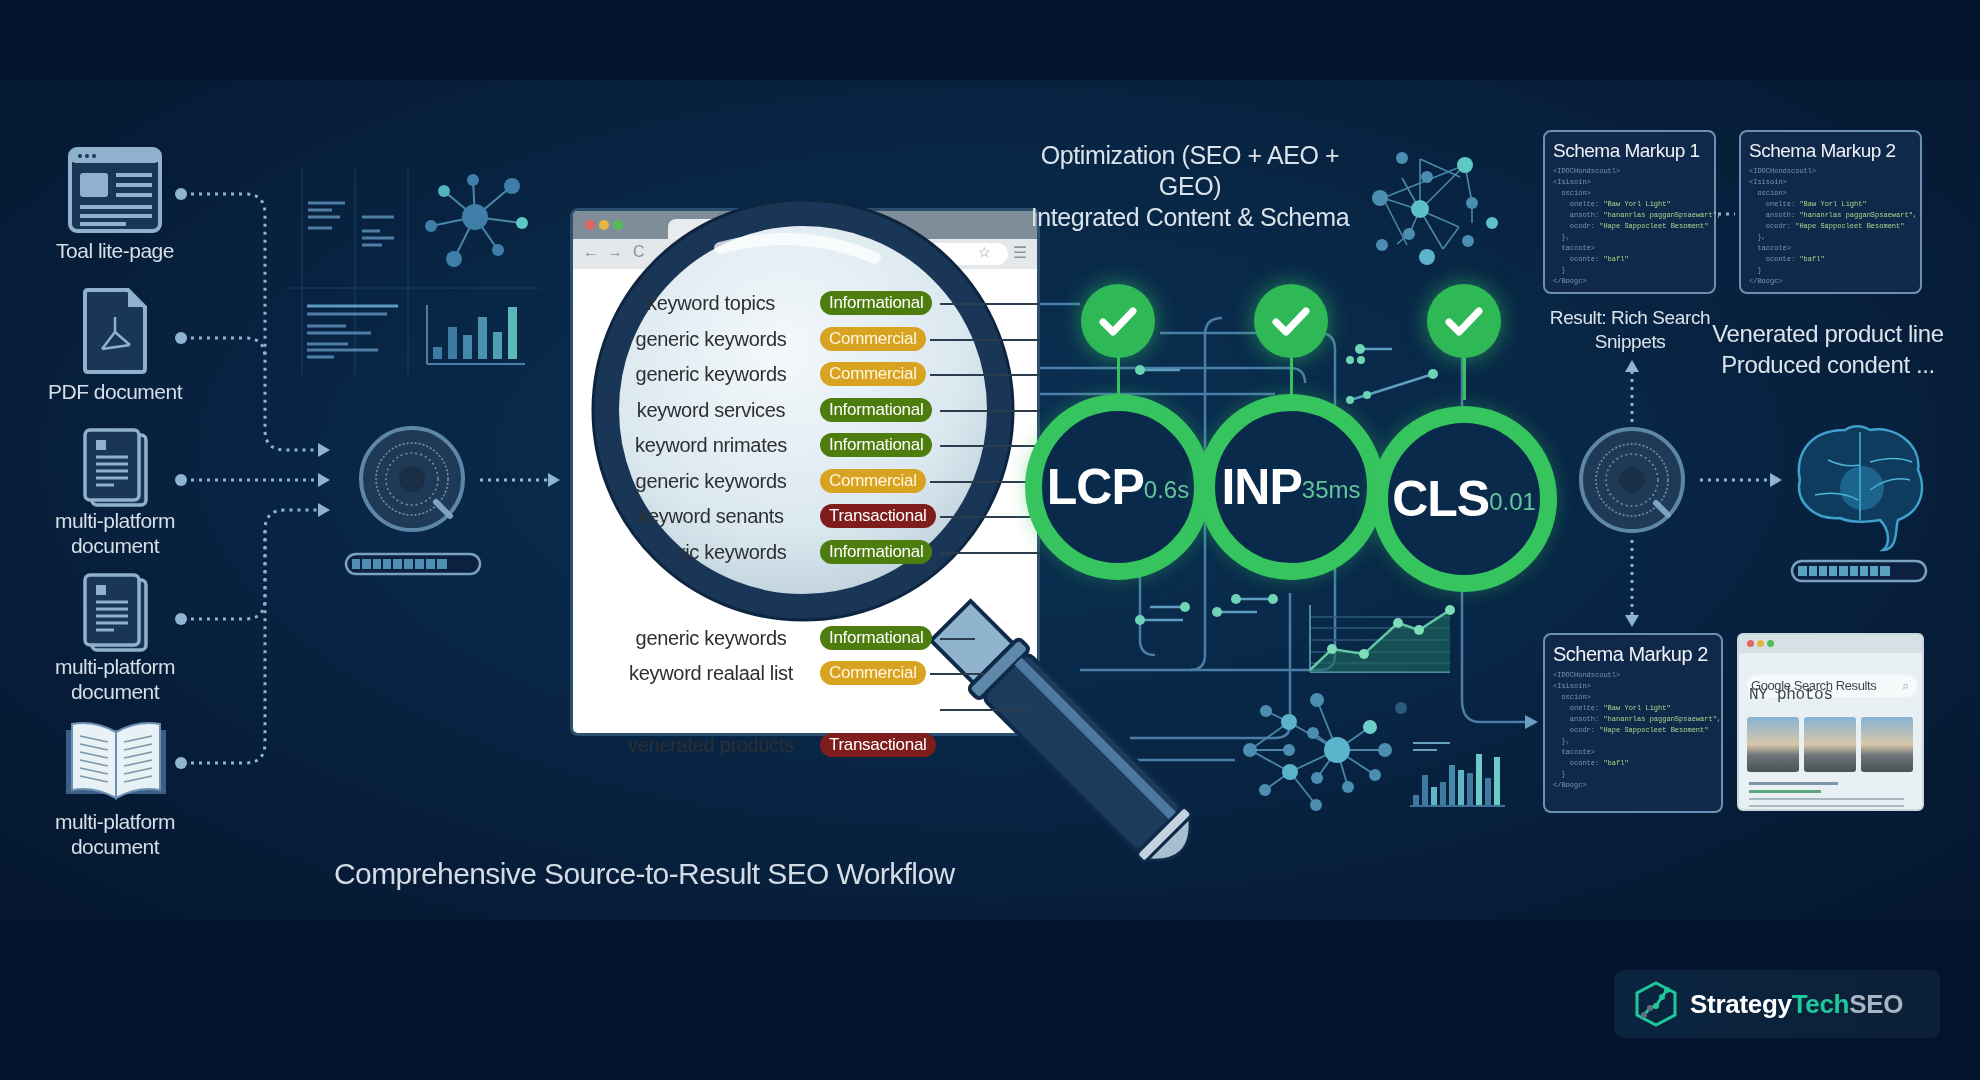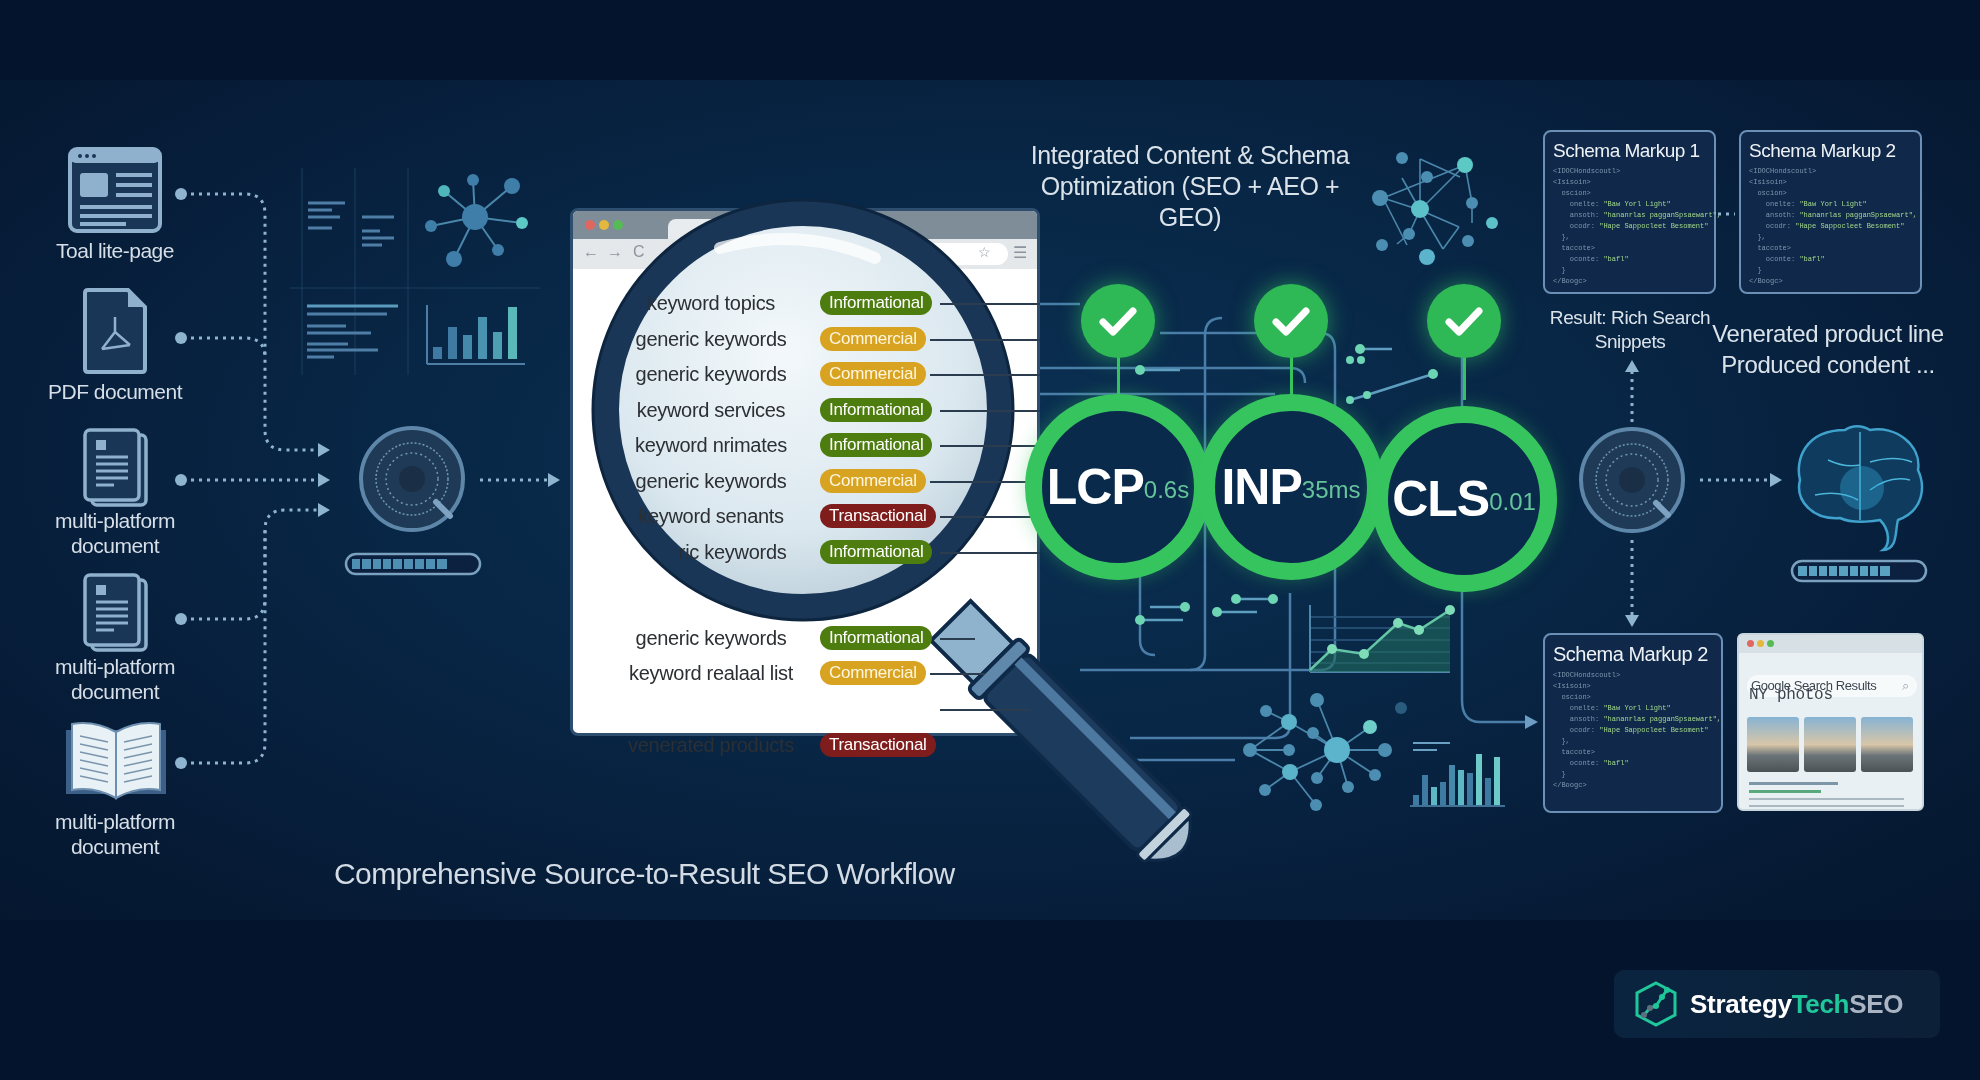--- a/index.html
+++ b/index.html
@@ -550,22 +550,22 @@
       <span class="kw-text">keyword realaal list</span>
       <span class="pill commercial">Commercial</span>
     </div>
   <div class="kw-row" style="left:610px;top:732px">
       <span class="kw-text">venerated products</span>
       <span class="pill transactional">Transactional</span>
     </div>
 </div>
 
 <div class="caption" style="left:1010px;top:140px;width:360px;font-size:25px;line-height:31px">
+  <div>Optimization (SEO + AEO + GEO)</div>
   <div>Integrated Content &amp; Schema</div>
-  <div>Optimization (SEO + AEO + GEO)</div>
 </div>
 
 <div class="stem" style="left:1117px;top:350px;height:50px"></div>
 <div class="stem" style="left:1290px;top:350px;height:50px"></div>
 <div class="stem" style="left:1463px;top:350px;height:50px"></div>
 
 <div class="check" style="left:1081px;top:284px">
     <svg width="40" height="32">
       <polyline points="5,17 15,27 35,6" fill="none" stroke="#fff" stroke-width="7" stroke-linecap="round" stroke-linejoin="round"></polyline>
     </svg>

